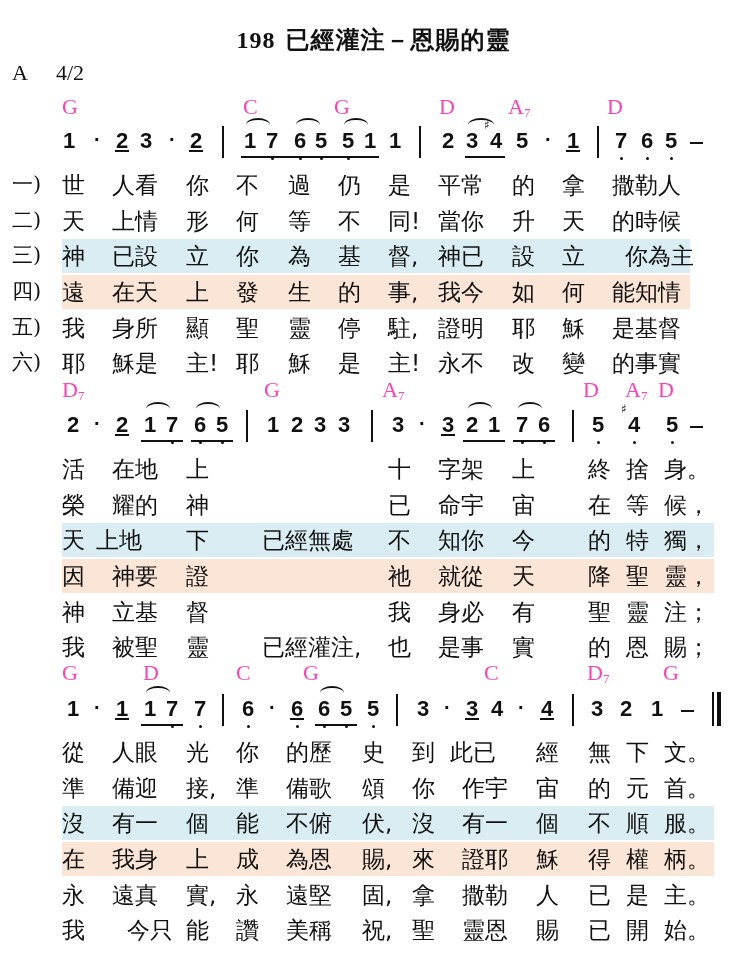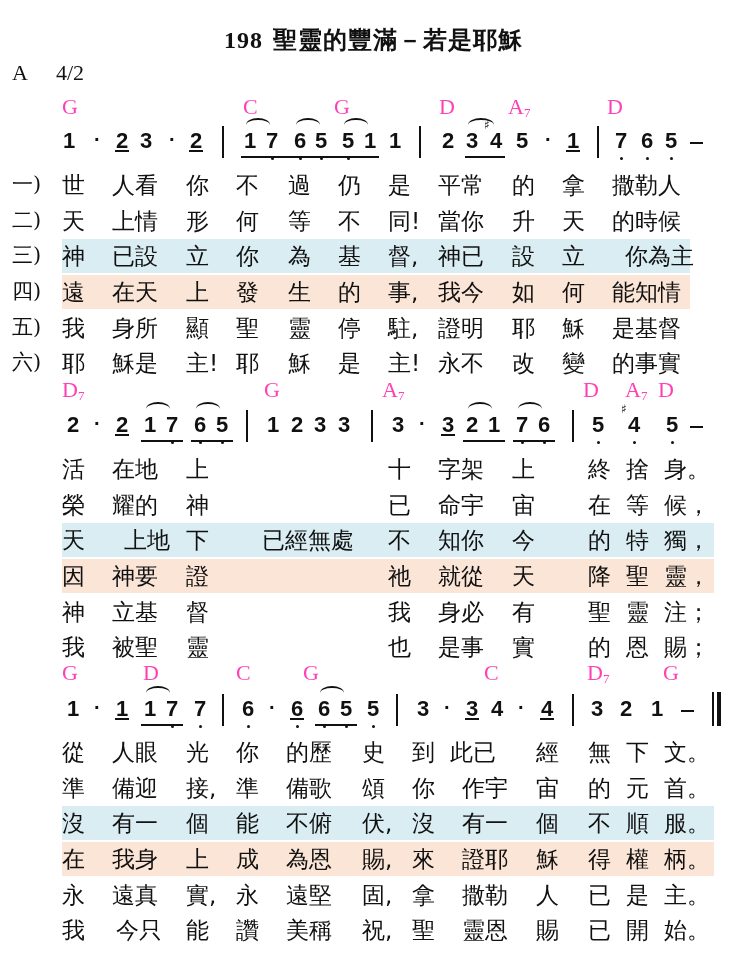--- a/index.html
+++ b/index.html
@@ -26,21 +26,21 @@
   .lyric-row .band { position:absolute; left:62px; width:628px; top:0; height:34px; }
   .band.blue { background:#d9edf3; }
   .band.peach { background:#fbe5d6; }
   .lyric-row .verse { position:absolute; left:12px; top:2px; font-family:"DejaVu Serif", serif; font-size:21px; }
   .lyric-row .seg { position:absolute; top:2px; white-space:nowrap; letter-spacing:0px; }
 </style>
 </head>
 <body>
 
 <div class="title">
-  <span class="num">198</span><span>聖靈的豐滿－若是耶穌</span>
+  <span class="num">198</span><span>已經灌注－恩賜的靈</span>
 </div>
 <div class="meta">
   <span>A</span><span>4/2</span>
 </div>
 
 <div>
   <div class="chord" style="left:62px;top:94px"><span>G</span><sub></sub></div>
   <div class="chord" style="left:243px;top:94px"><span>C</span><sub></sub></div>
   <div class="chord" style="left:334px;top:94px"><span>G</span><sub></sub></div>
   <div class="chord" style="left:439px;top:94px"><span>D</span><sub></sub></div>
@@ -235,21 +235,21 @@
     <span class="seg" style="left:388px">已</span>
     <span class="seg" style="left:438px">命宇</span>
     <span class="seg" style="left:512px">宙</span>
     <span class="seg" style="left:588px">在</span>
     <span class="seg" style="left:626px">等</span>
     <span class="seg" style="left:664px">候，</span>
 </div>
 <div class="lyric-row" style="top:523px">
   <div class="band blue" style="width:652px"></div>
   <span class="seg" style="left:62px">天</span>
-    <span class="seg" style="left:124px">上地</span>
+    <span class="seg" style="left:96px">上地</span>
     <span class="seg" style="left:186px">下</span>
     <span class="seg" style="left:262px">已經無處</span>
     <span class="seg" style="left:388px">不</span>
     <span class="seg" style="left:438px">知你</span>
     <span class="seg" style="left:512px">今</span>
     <span class="seg" style="left:588px">的</span>
     <span class="seg" style="left:626px">特</span>
     <span class="seg" style="left:664px">獨，</span>
 </div>
 <div class="lyric-row" style="top:559px">
@@ -272,20 +272,21 @@
     <span class="seg" style="left:438px">身必</span>
     <span class="seg" style="left:512px">有</span>
     <span class="seg" style="left:588px">聖</span>
     <span class="seg" style="left:626px">靈</span>
     <span class="seg" style="left:664px">注；</span>
 </div>
 <div class="lyric-row" style="top:630px">
   <span class="seg" style="left:62px">我</span>
     <span class="seg" style="left:112px">被聖</span>
     <span class="seg" style="left:186px">靈</span>
+    <span class="seg" style="left:262px">已經灌注,</span>
     <span class="seg" style="left:388px">也</span>
     <span class="seg" style="left:438px">是事</span>
     <span class="seg" style="left:512px">實</span>
     <span class="seg" style="left:588px">的</span>
     <span class="seg" style="left:626px">恩</span>
     <span class="seg" style="left:664px">賜；</span>
 </div>
 
 <div>
   <div class="chord" style="left:62px;top:660px"><span>G</span><sub></sub></div>
@@ -397,21 +398,21 @@
     <span class="seg" style="left:362px">固,</span>
     <span class="seg" style="left:412px">拿</span>
     <span class="seg" style="left:462px">撒勒</span>
     <span class="seg" style="left:536px">人</span>
     <span class="seg" style="left:588px">已</span>
     <span class="seg" style="left:626px">是</span>
     <span class="seg" style="left:664px">主。</span>
 </div>
 <div class="lyric-row" style="top:913px">
   <span class="seg" style="left:62px">我</span>
-    <span class="seg" style="left:116px">今只</span>
+    <span class="seg" style="left:127px">今只</span>
     <span class="seg" style="left:186px">能</span>
     <span class="seg" style="left:236px">讚</span>
     <span class="seg" style="left:286px">美稱</span>
     <span class="seg" style="left:362px">祝,</span>
     <span class="seg" style="left:412px">聖</span>
     <span class="seg" style="left:462px">靈恩</span>
     <span class="seg" style="left:536px">賜</span>
     <span class="seg" style="left:588px">已</span>
     <span class="seg" style="left:626px">開</span>
     <span class="seg" style="left:664px">始。</span>

